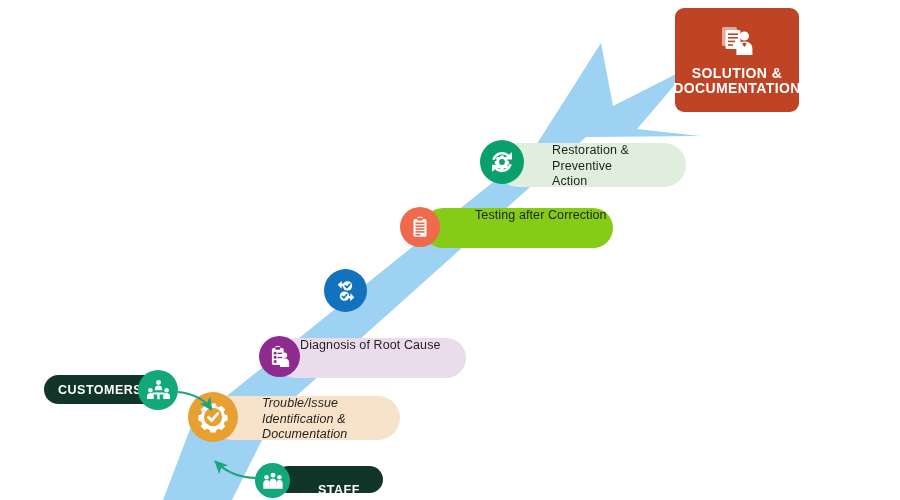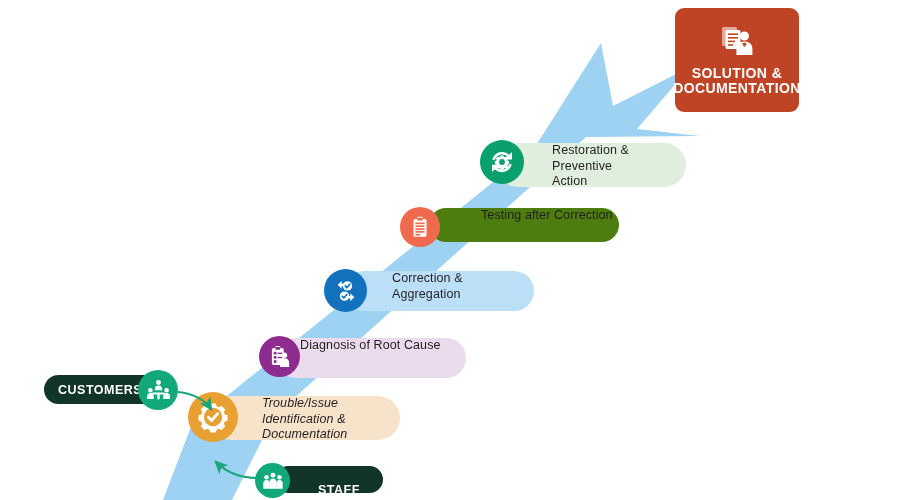--- a/index.html
+++ b/index.html
@@ -129,41 +129,38 @@
       <svg width="30" height="30" viewBox="0 0 32 32">
         <path fill="#ffffff" d="M16 5.2c-5.1 0-9.4 3.6-10.4 8.4h2.9c0.9-3.3 3.9-5.7 7.5-5.7 2.2 0 4.2 0.9 5.6 2.4l-2.9 2.9h7.9V5.3l-3 3C21.7 6.4 19 5.2 16 5.2z"></path>
         <path fill="#ffffff" d="M16 26.8c5.1 0 9.4-3.6 10.4-8.4h-2.9c-0.9 3.3-3.9 5.7-7.5 5.7-2.2 0-4.2-0.9-5.6-2.4l2.9-2.9H5.4v7.9l3-3C10.3 25.6 13 26.8 16 26.8z"></path>
         <path fill="#ffffff" d="M17.5 11.6h-3l-0.4 1.4-1.3 0.5-1.2-0.8-2.1 2.1 0.8 1.2-0.5 1.3-1.4 0.4v3l1.4 0.4 0.5 1.3-0.8 1.2 2.1 2.1 1.2-0.8 1.3 0.5 0.4 1.4h3l0.4-1.4 1.3-0.5 1.2 0.8 2.1-2.1-0.8-1.2 0.5-1.3 1.4-0.4v-3l-1.4-0.4-0.5-1.3 0.8-1.2-2.1-2.1-1.2 0.8-1.3-0.5z" transform="translate(0,-2.5) scale(1)"></path>
         <circle cx="16" cy="16" r="3.1" fill="#0aa06e"></circle>
       </svg>
     </div>
   </div>
 
   <div class="stage" style="left:400px; top:207px; width:205px; height:46px;">
-    <div class="pill" style="left:29px; top:1px; width:190px; height:34px; background:#4d7c0f;">
+    <div class="pill" style="left:23px; top:1px; width:190px; height:40px; background:#84cc16;">
       <span class="pill-label" style="margin-left:52px;">Testing after Correction</span>
     </div>
     <div class="badge" style="left:0px; top:0px; width:40px; height:40px; background:#ef6a4c;">
       <svg width="26" height="26" viewBox="0 0 32 32">
         <rect x="8" y="6" width="16" height="22" rx="2" fill="#ffffff"></rect>
         <rect x="12.5" y="3.4" width="7" height="4.6" rx="1.6" fill="#ffffff"></rect>
         <rect x="12.5" y="4.6" width="7" height="3.4" rx="1.2" fill="#ef6a4c"></rect>
         <rect x="10.4" y="10.5" width="11.2" height="2" fill="#ef6a4c"></rect>
         <rect x="10.4" y="14" width="11.2" height="2" fill="#ef6a4c"></rect>
         <rect x="10.4" y="17.5" width="11.2" height="2" fill="#ef6a4c"></rect>
         <rect x="10.4" y="21" width="11.2" height="2" fill="#ef6a4c"></rect>
         <rect x="10.4" y="24.5" width="6" height="2" fill="#ef6a4c"></rect>
       </svg>
     </div>
   </div>
 
   <div class="stage" style="left:324px; top:269px; width:210px; height:46px;">
-    <div class="pill" style="left:20px; top:2px; width:190px; height:40px; background:#bcdff8;">
-      <span class="pill-label" style="margin-left:48px;">Correction &amp; Aggregation</span>
-    </div>
     <div class="badge" style="left:0px; top:0px; width:43px; height:43px; background:#1272bd;">
       <svg width="30" height="30" viewBox="0 0 32 32">
         <path fill="#ffffff" d="M11.4 5.2 L7.2 9.4 L11.4 13.6 L11.4 10.6 C14 10.6 16 11.6 17.4 13.2 L19.4 11.2 C17.4 9.1 14.6 8.1 11.4 8.1 Z"></path>
         <path fill="#ffffff" d="M20.6 26.8 L24.8 22.6 L20.6 18.4 L20.6 21.4 C18 21.4 16 20.4 14.6 18.8 L12.6 20.8 C14.6 22.9 17.4 23.9 20.6 23.9 Z"></path>
         <circle cx="17.6" cy="10.5" r="5" fill="#ffffff"></circle>
         <circle cx="14.4" cy="21.5" r="5" fill="#ffffff"></circle>
         <path d="M15.2 10.6 l1.7 1.8 l3.2 -3.6" stroke="#1272bd" stroke-width="1.8" fill="none" stroke-linecap="round" stroke-linejoin="round"></path>
         <path d="M12 21.6 l1.7 1.8 l3.2 -3.6" stroke="#1272bd" stroke-width="1.8" fill="none" stroke-linecap="round" stroke-linejoin="round"></path>
       </svg>
     </div>

